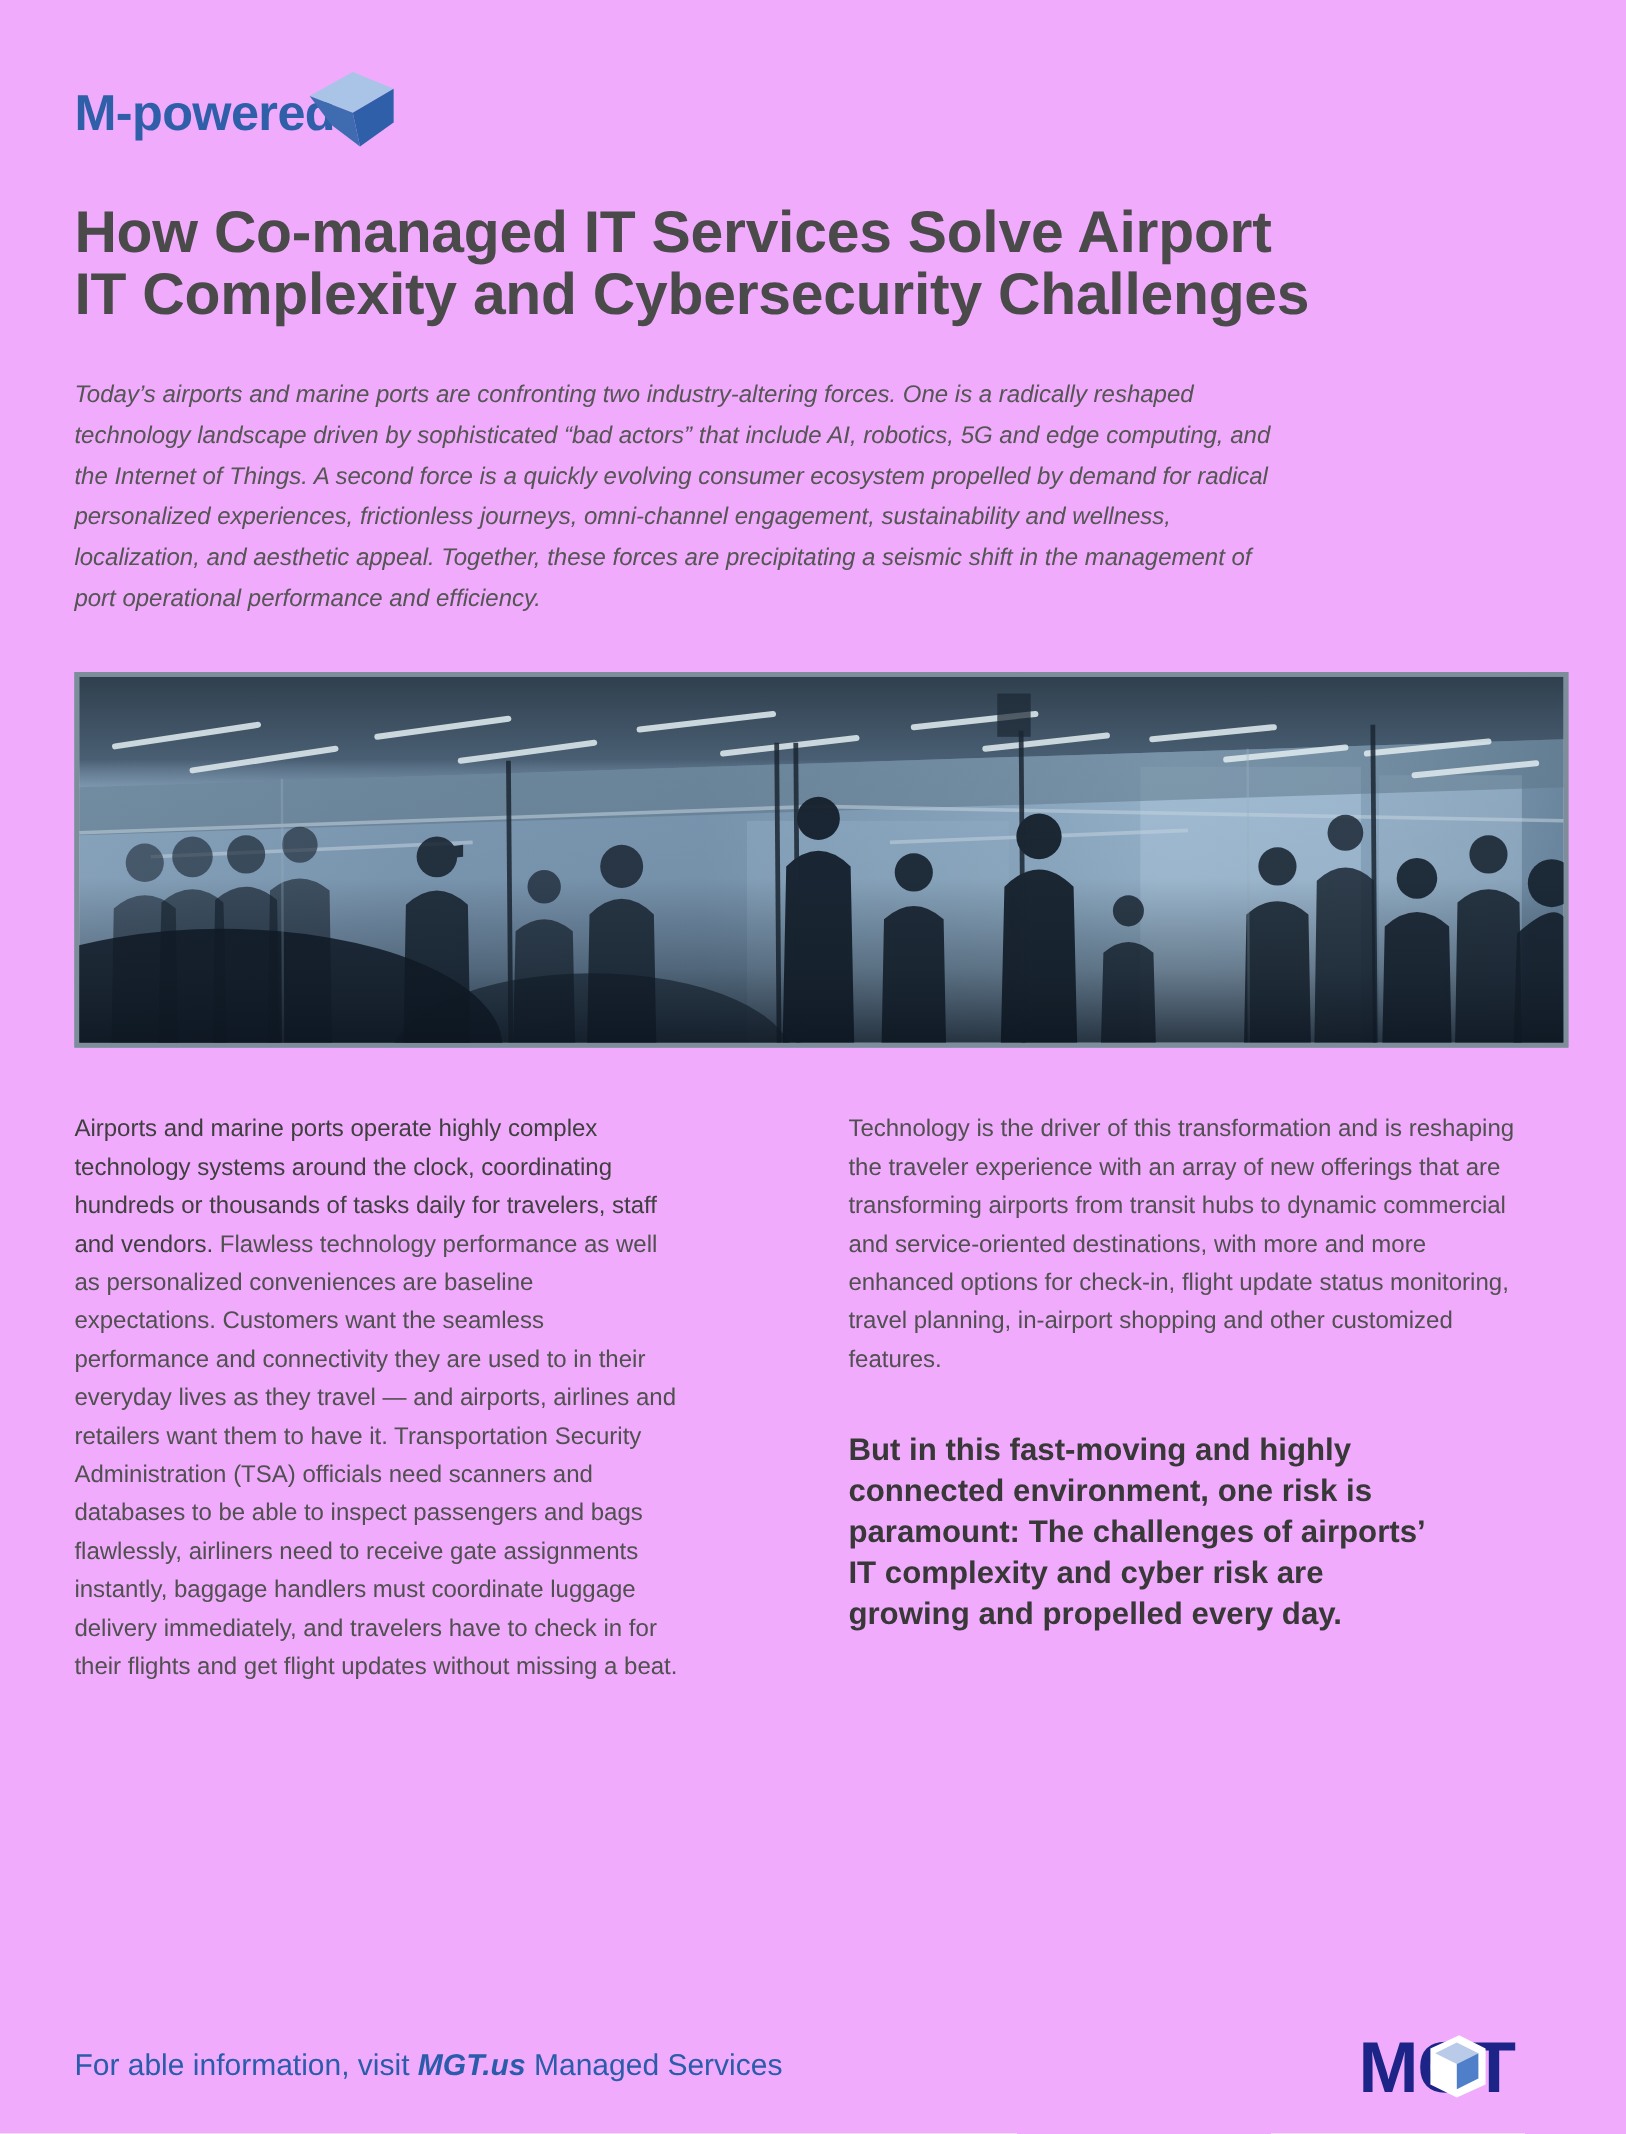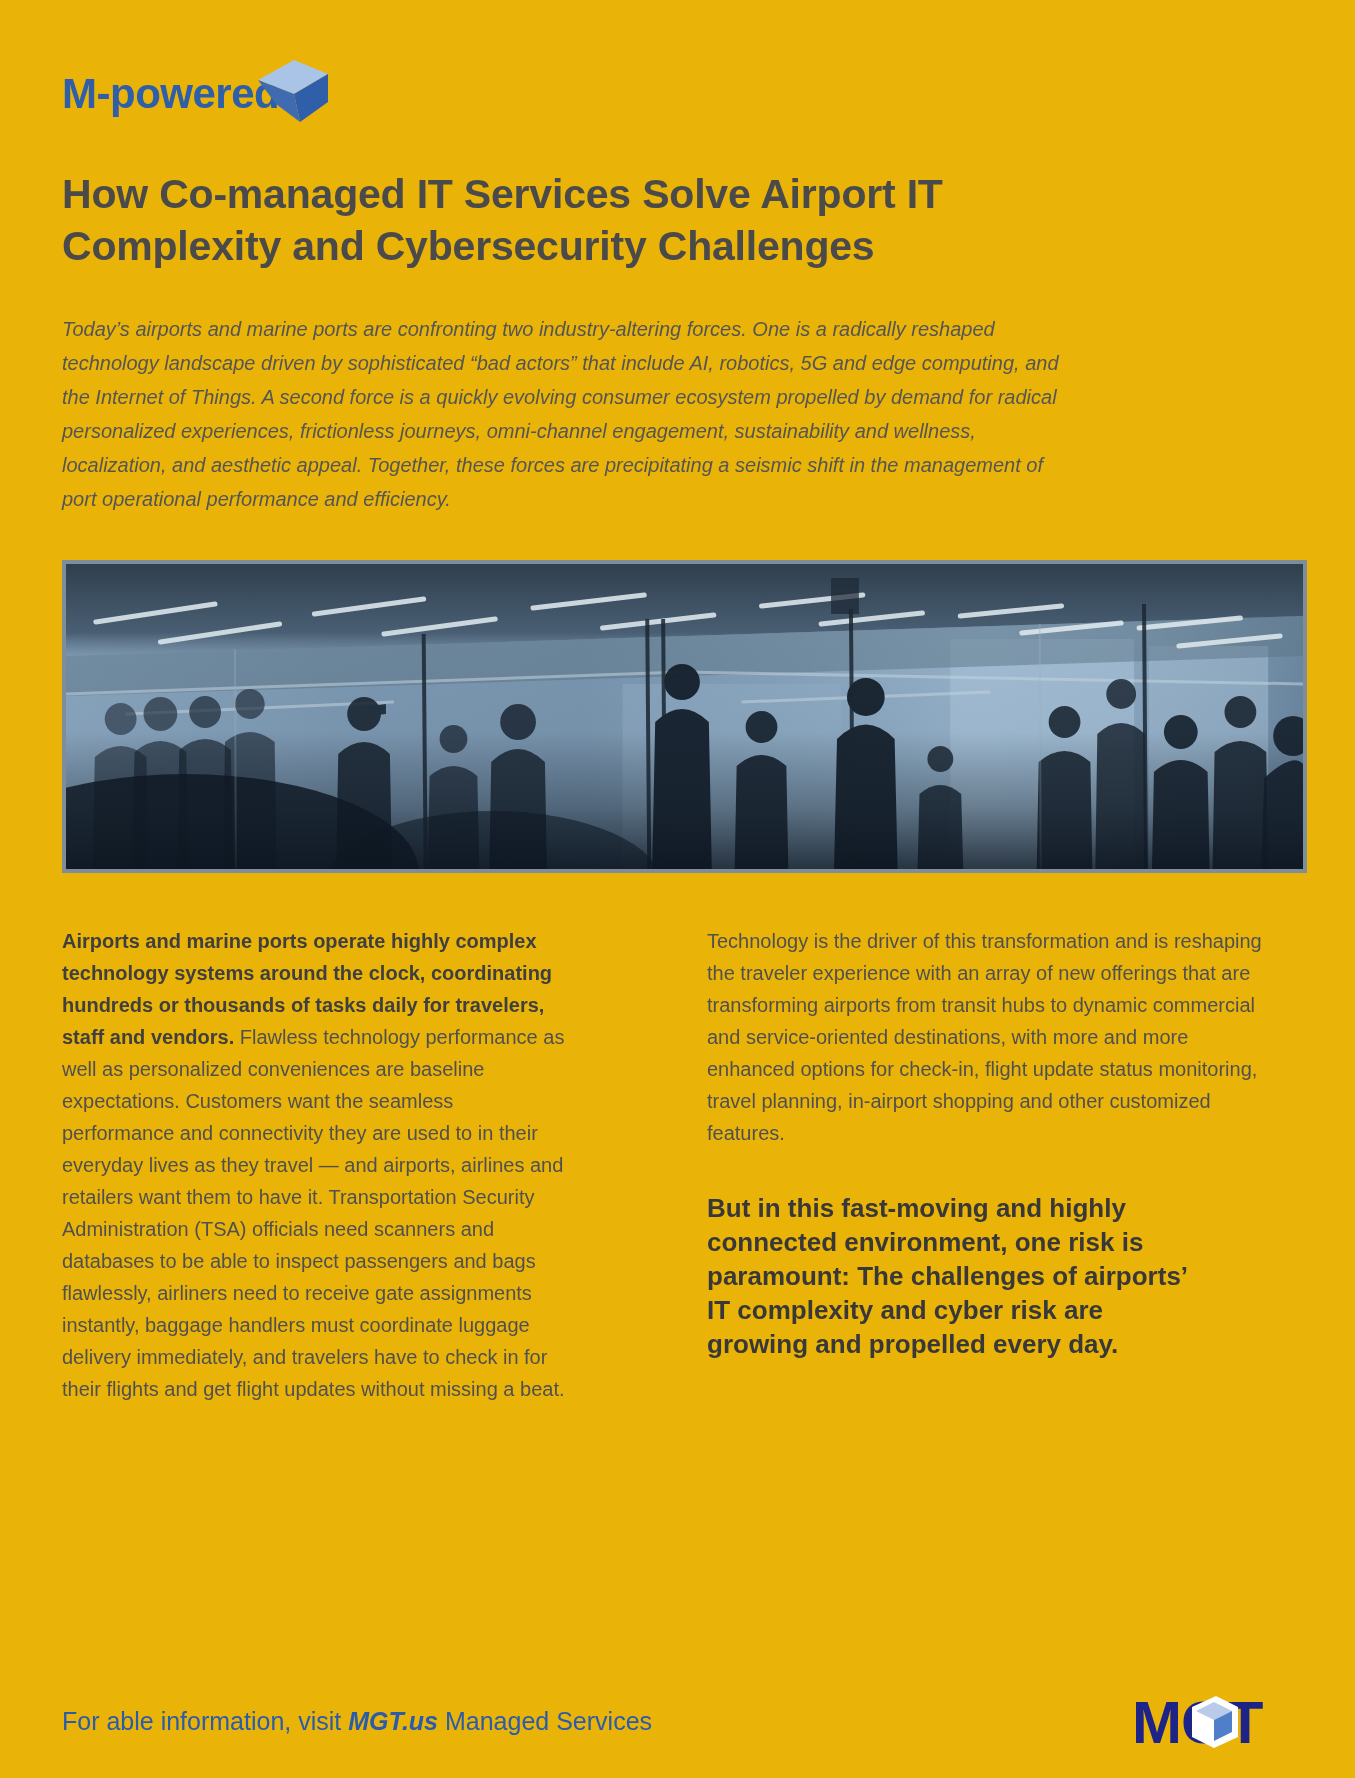--- a/index.html
+++ b/index.html
@@ -12,31 +12,31 @@
     --mgt-navy:#1c2487;
     --photo-frame-gray:#7e8d9a;
   }
   *{box-sizing:border-box;margin:0;padding:0;}
   html,body{background:#ffffff;}
   body{font-family:"Liberation Sans","DejaVu Sans",sans-serif;color:var(--body-gray);}
   .page{
     position:relative;
     width:1355px;height:1778px;
     margin:0 auto;
-    background:#eab308;
+    background:#f0abfc;
     padding:52px 60px 0 62px;
     overflow:hidden;
   }
   
   .brand{display:block;height:74px;}
   
   h1{
     margin-top:42px;
     max-width:1030px;
-    font-size:41px;line-height:52px;
+    font-size:49px;line-height:52px;
     font-weight:bold;letter-spacing:-0.2px;
     color:var(--heading-gray);
   }
   h2{
     margin-top:34px;
     font-size:31px;line-height:38px;
     font-weight:normal;
     color:#4d4d4d;
   }
   .intro{
@@ -61,21 +61,21 @@
     display:flex;
     gap:140px;
   }
   .col-left{flex:0 0 505px;}
   .col-right{flex:0 0 560px;}
   .columns p{
     font-size:20px;line-height:32px;
     color:var(--body-gray);
   }
   .columns p + p{margin-top:32px;}
-  .lead-bold{font-weight:bold;color:#3f3f3f;}
+  .lead-bold{font-weight:normal;color:#3f3f3f;}
   .pull-quote{
     margin:42px 0 40px 0;
     max-width:500px;
     font-size:26px;line-height:34px;
     font-weight:bold;
     color:var(--quote-charcoal);
   }
   
   .footer{
     position:absolute;

